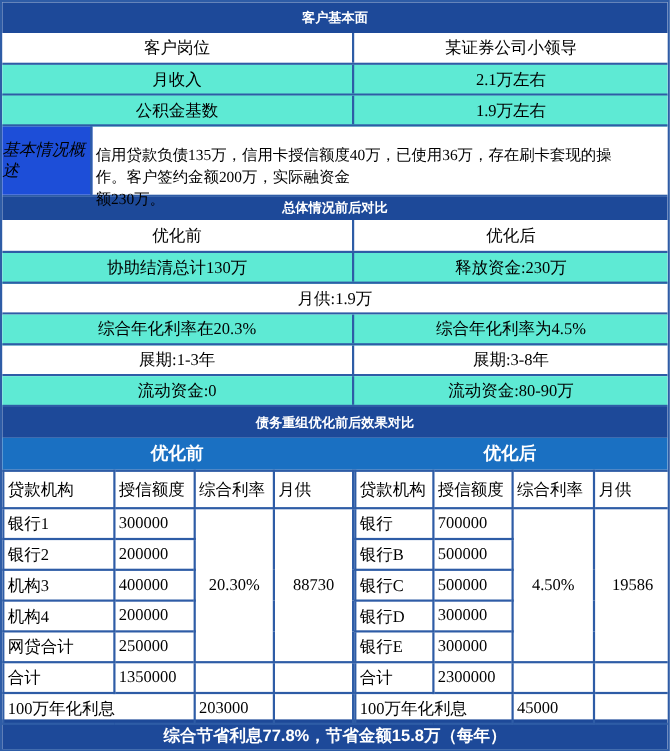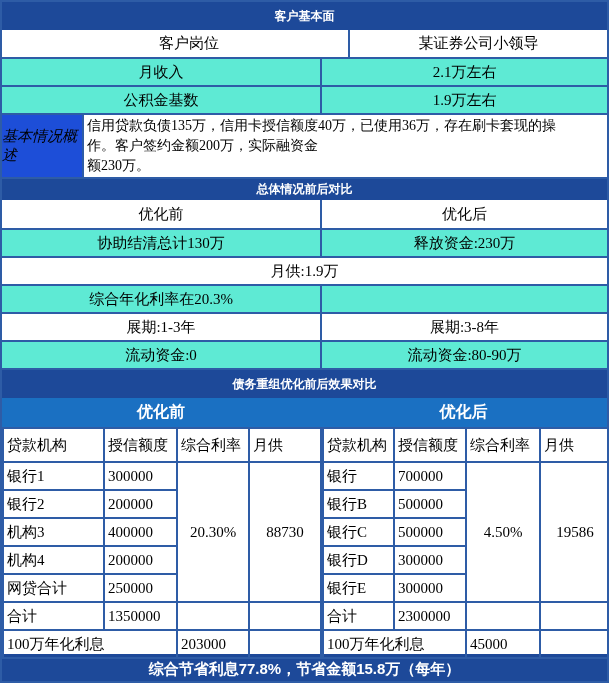--- a/index.html
+++ b/index.html
@@ -6,30 +6,30 @@
   html,body { background:#fff; }
   body { width:609px; height:683px; font-family:"Liberation Serif", serif; color:#000; }
   #page { width:609px; height:683px; border:2px solid #2e5ca6; overflow:hidden; background:#fff; }
 
   .band { background:#1d4999; color:#fff; font-family:"Liberation Sans", sans-serif;
           font-weight:bold; font-size:12px; display:flex; align-items:center;
           justify-content:center; }
   .h28 { height:28px; } .h21 { height:21px; }
 
   .row2 { display:flex; height:28px; border-bottom:2px solid #2e5ca6; font-size:15px; }
-  .row2.h29 { height:29px;padding-left:28px; } .row2.h30 { height:30px; }
+  .row2.h29 { height:29px; } .row2.h30 { height:30px; }
   .row2 .c { display:flex; align-items:center; justify-content:center; }
   .row2 .c.l { width:320px; border-right:2px solid #2e5ca6; }
   .row2 .c.r { flex:1; }
   .tint { background:#5eead4; }
 
   .ovr { display:flex; height:64px; border-bottom:2px solid #2e5ca6; font-size:14px; }
   .ovr .ovl { width:82px; border-right:2px solid #2e5ca6; background:#1d4ed8;
               display:flex; align-items:center; justify-content:center; font-size:15px;font-style:italic; }
-  .ovr .ovc { flex:1; white-space:pre-line; padding:1px 3px; line-height:20px; }
+  .ovr .ovc { flex:1; white-space:pre-line; padding:17px 3px; line-height:20px; }
 
   .subband { height:29px; background:#1a70c2; display:flex; color:#fff;
              font-family:"Liberation Sans", sans-serif; font-weight:bold; font-size:16px; }
   .subband div { display:flex; align-items:center; justify-content:center; }
   .subband .sb-l { width:318px; } .subband .sb-r { flex:1; }
 
   .tables { display:flex; height:227px; }
   table.t { border-collapse:collapse; table-layout:fixed; font-size:15px; }
   table.t td { border:2px solid #2e5ca6; padding:0 3px; overflow:hidden; white-space:nowrap; }
   table.t tr { height:28px; }
@@ -75,20 +75,21 @@
   </div>
   <div class="row2 tint">
     <div class="c l">协助结清总计130万</div>
     <div class="c r">释放资金:230万</div>
   </div>
   <div class="row2">
     <div class="c r">月供:1.9万</div>
   </div>
   <div class="row2 tint">
     <div class="c l">综合年化利率在20.3%</div>
+    <div class="c r">综合年化利率为4.5%</div>
   </div>
   <div class="row2">
     <div class="c l">展期:1-3年</div>
     <div class="c r">展期:3-8年</div>
   </div>
   <div class="row2 tint">
     <div class="c l">流动资金:0</div>
     <div class="c r">流动资金:80-90万</div>
   </div>
 

